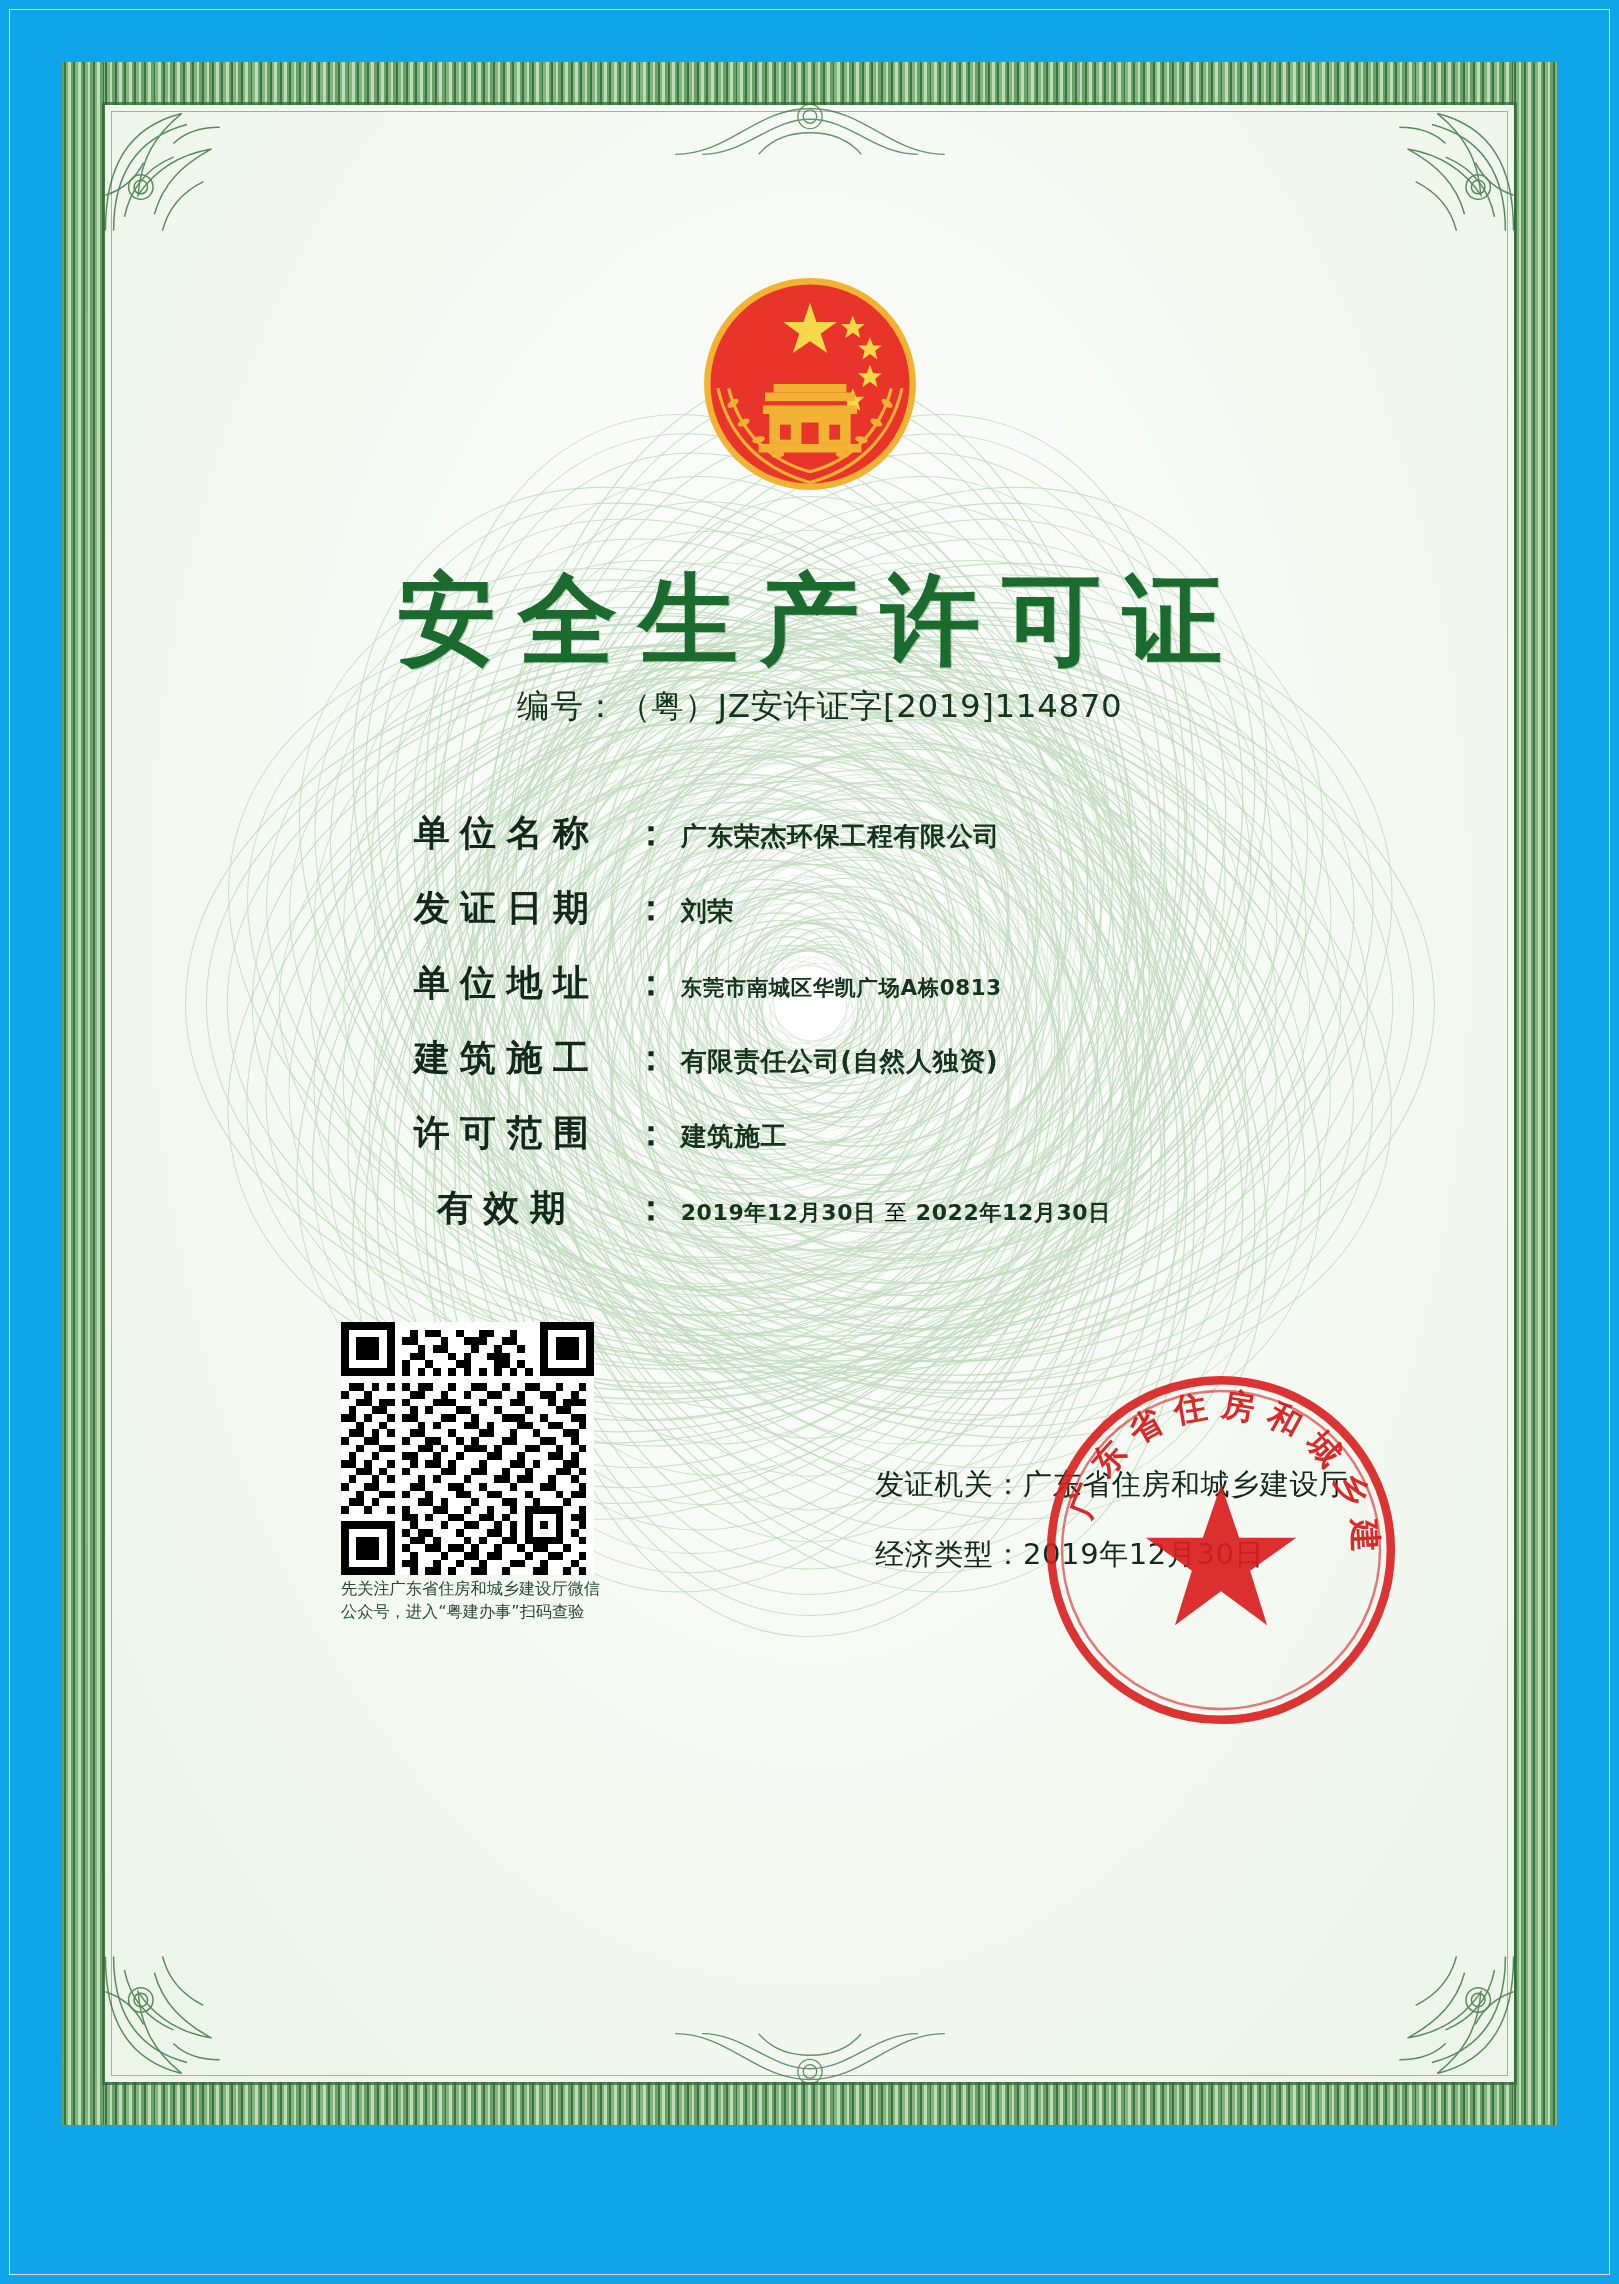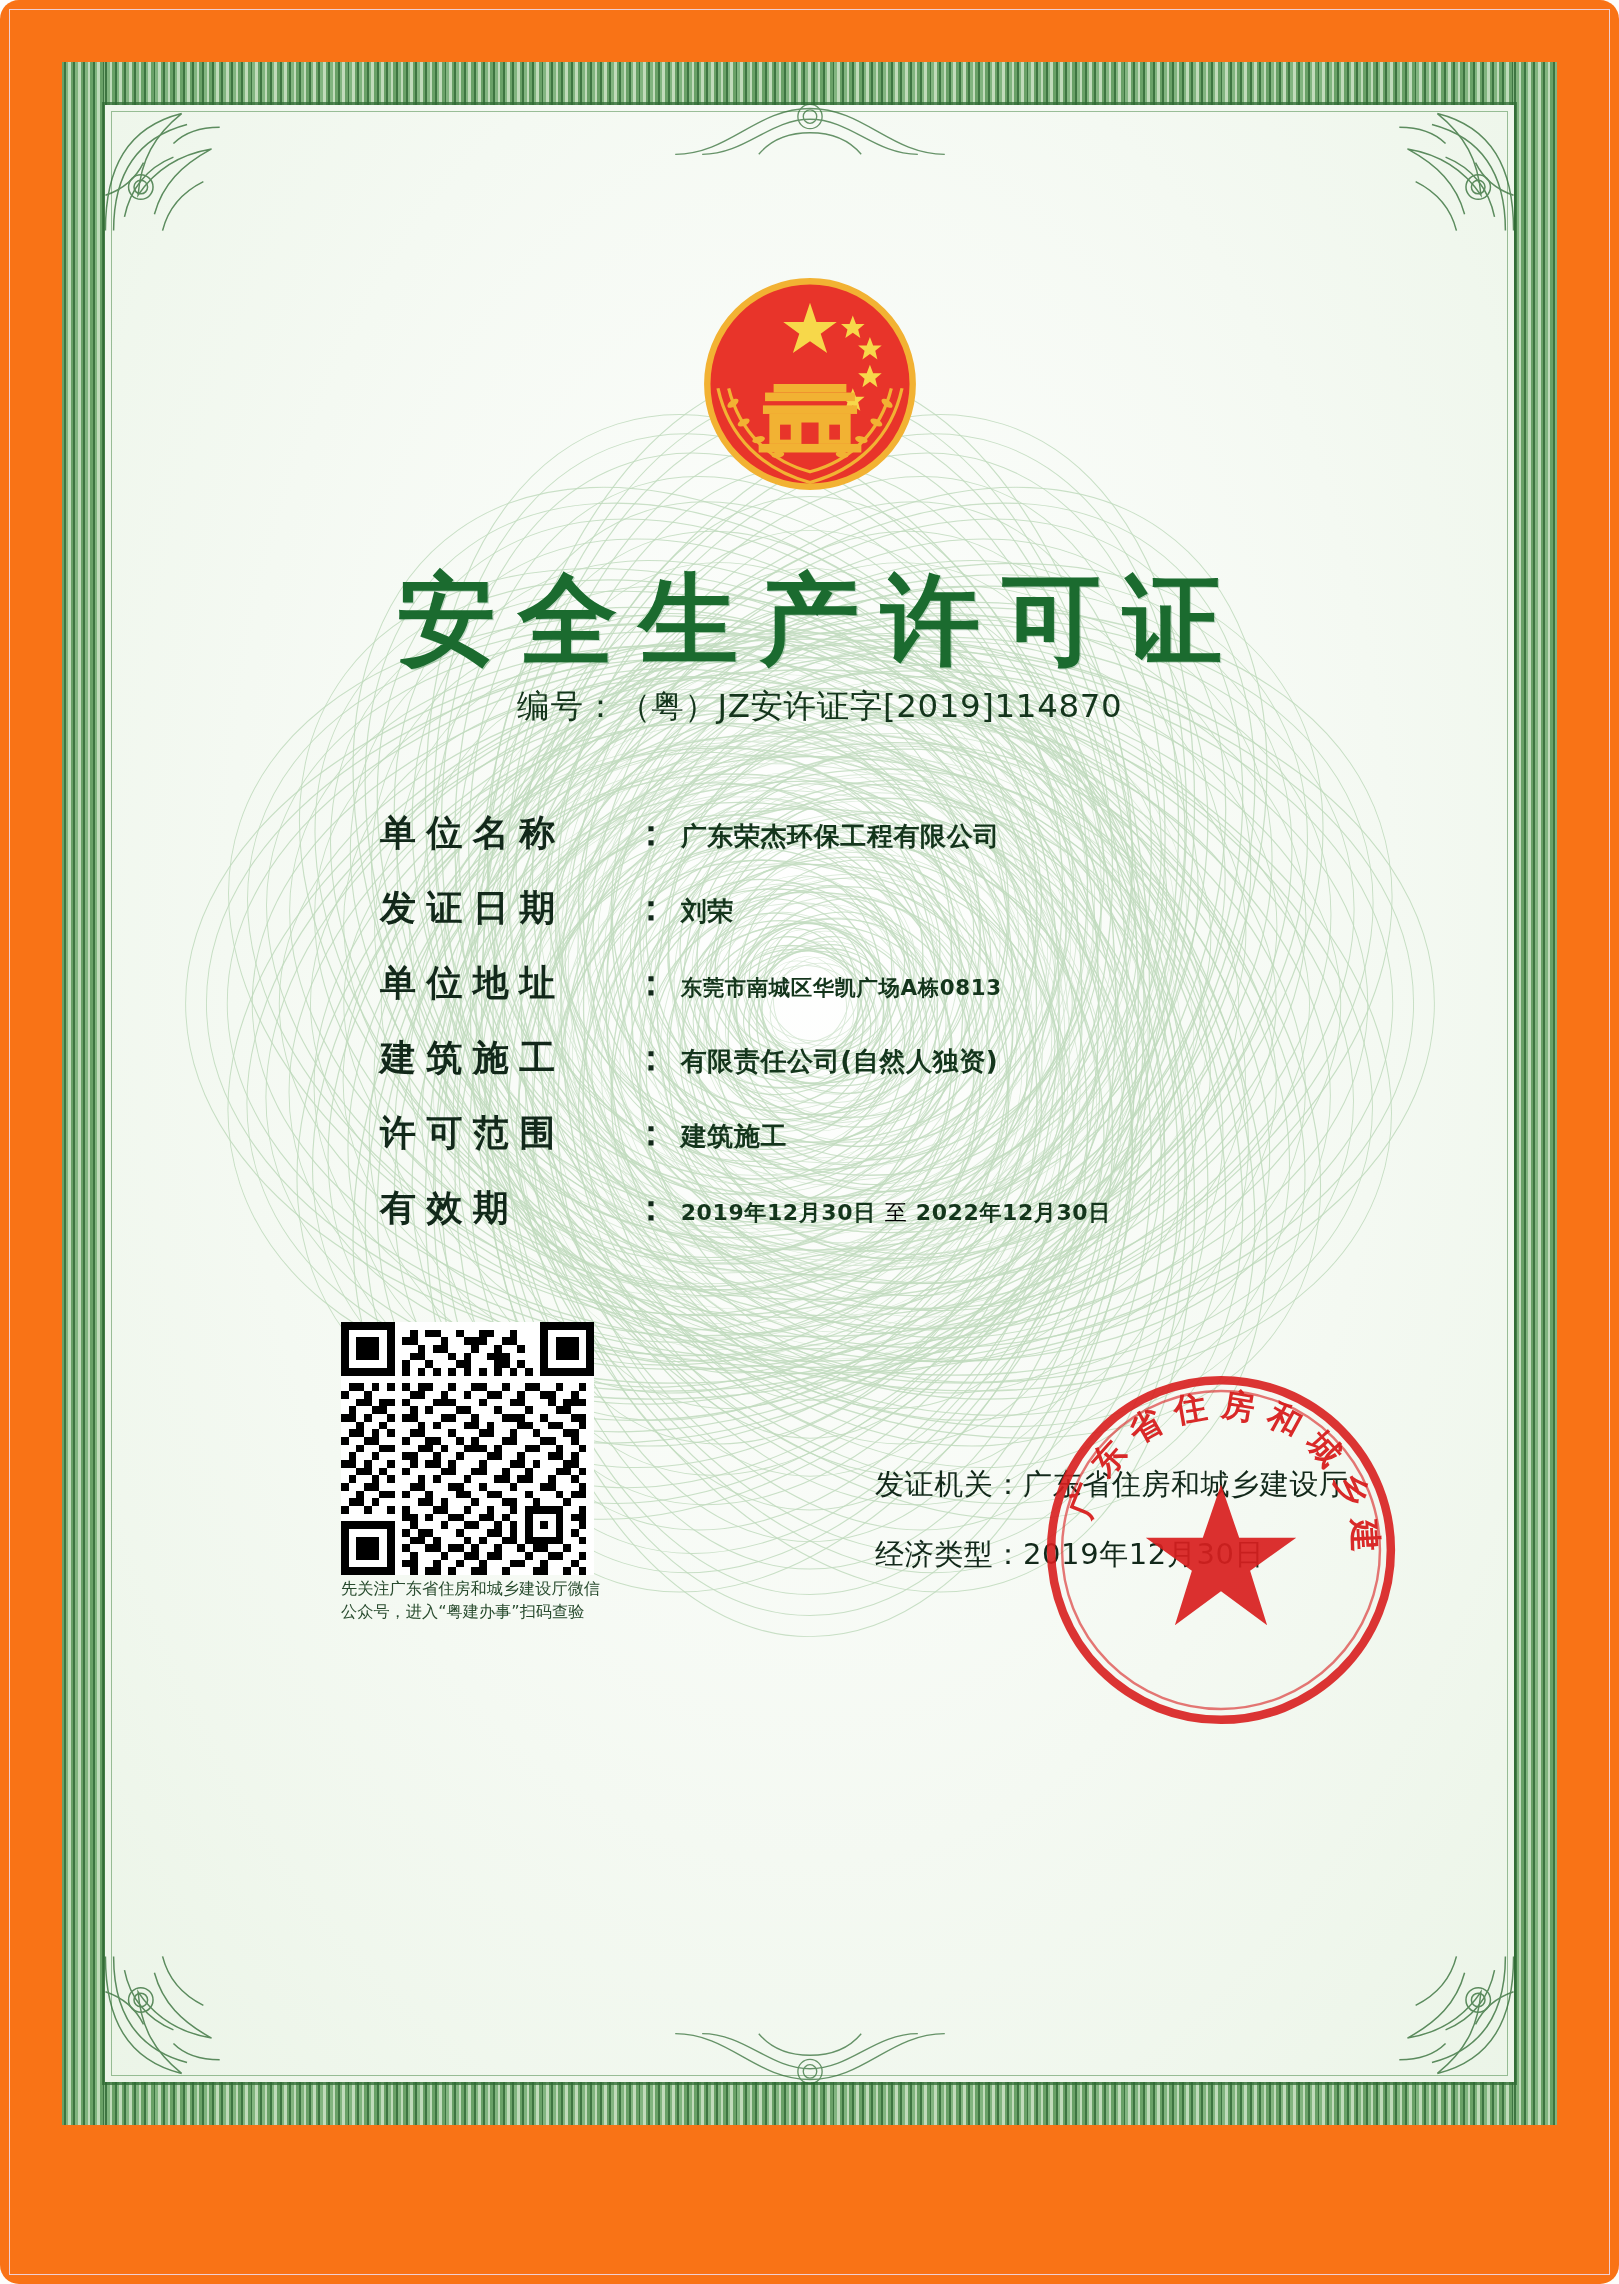--- a/index.html
+++ b/index.html
@@ -12,22 +12,21 @@
     height: 2284px;
     font-family: "DejaVu Sans", "Liberation Sans", sans-serif;
     position: relative;
     overflow: hidden;
   }
 
   
   .page {
     position: absolute;
     inset: 0;
-    background: #f97316;
-    border-radius: 19px;
+    background: #0ea5e9;
   }
 
   
   .outer-hairline {
     position: absolute;
     left: 9px;
     top: 9px;
     right: 9px;
     bottom: 9px;
     border: 1.3px solid #f0cfd4;
@@ -161,20 +160,21 @@
     letter-spacing: 0.6px;
   }
   .serial .label { letter-spacing: 1.3px; margin-left: 20px; }
 
   
   .fields {
     position: absolute;
     left: 221px;
     right: 39px;
     top: 650px;
+    text-align: center;
   }
   .field-row {
     display: flex;
     align-items: baseline;
     height: 75px;
   }
   .field-label {
     width: 253px;
     flex: 0 0 253px;
     font-size: 36px;

